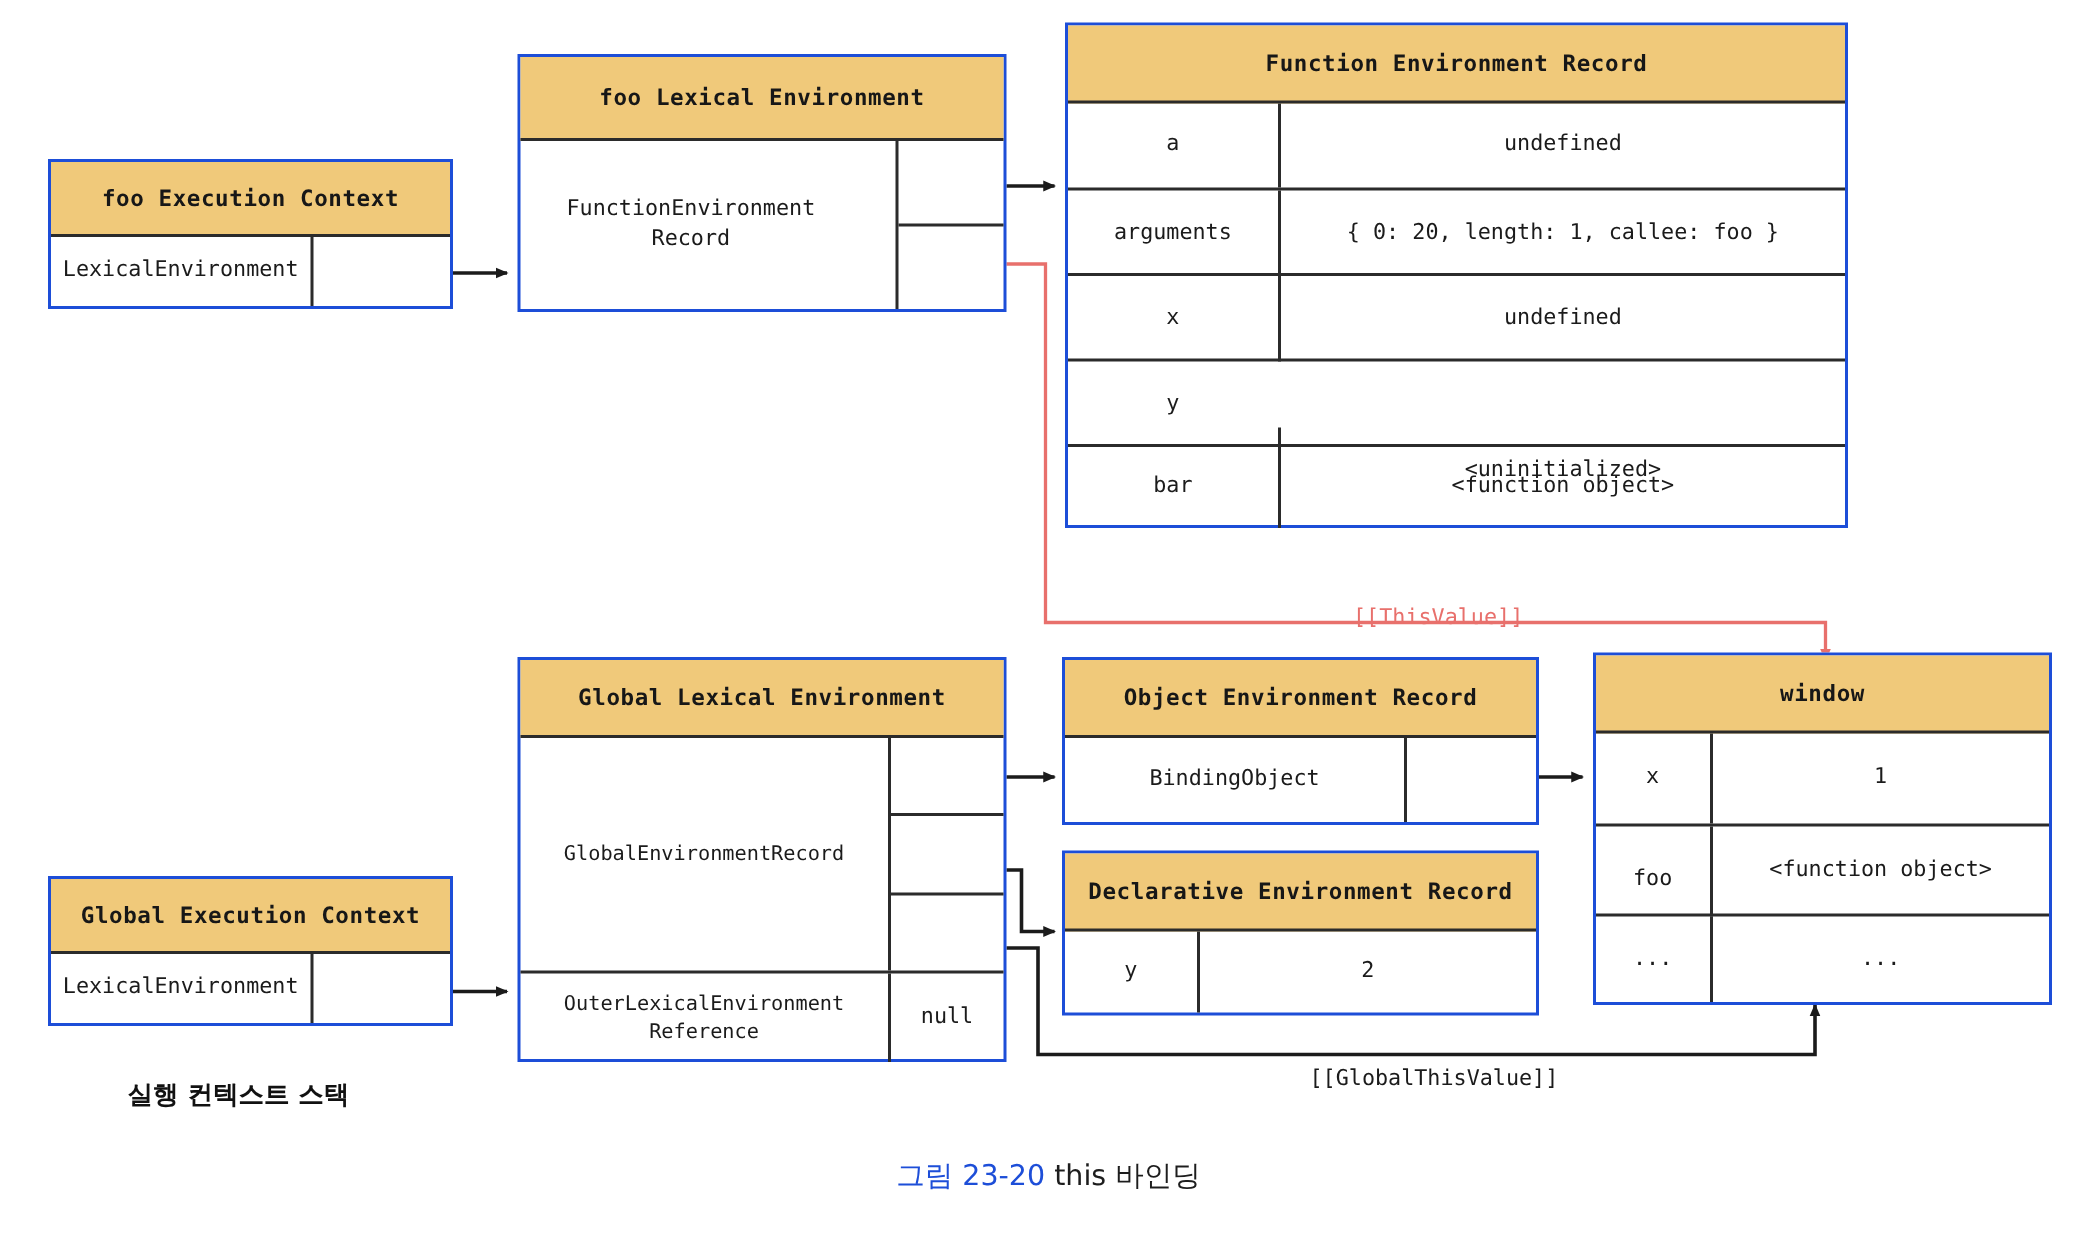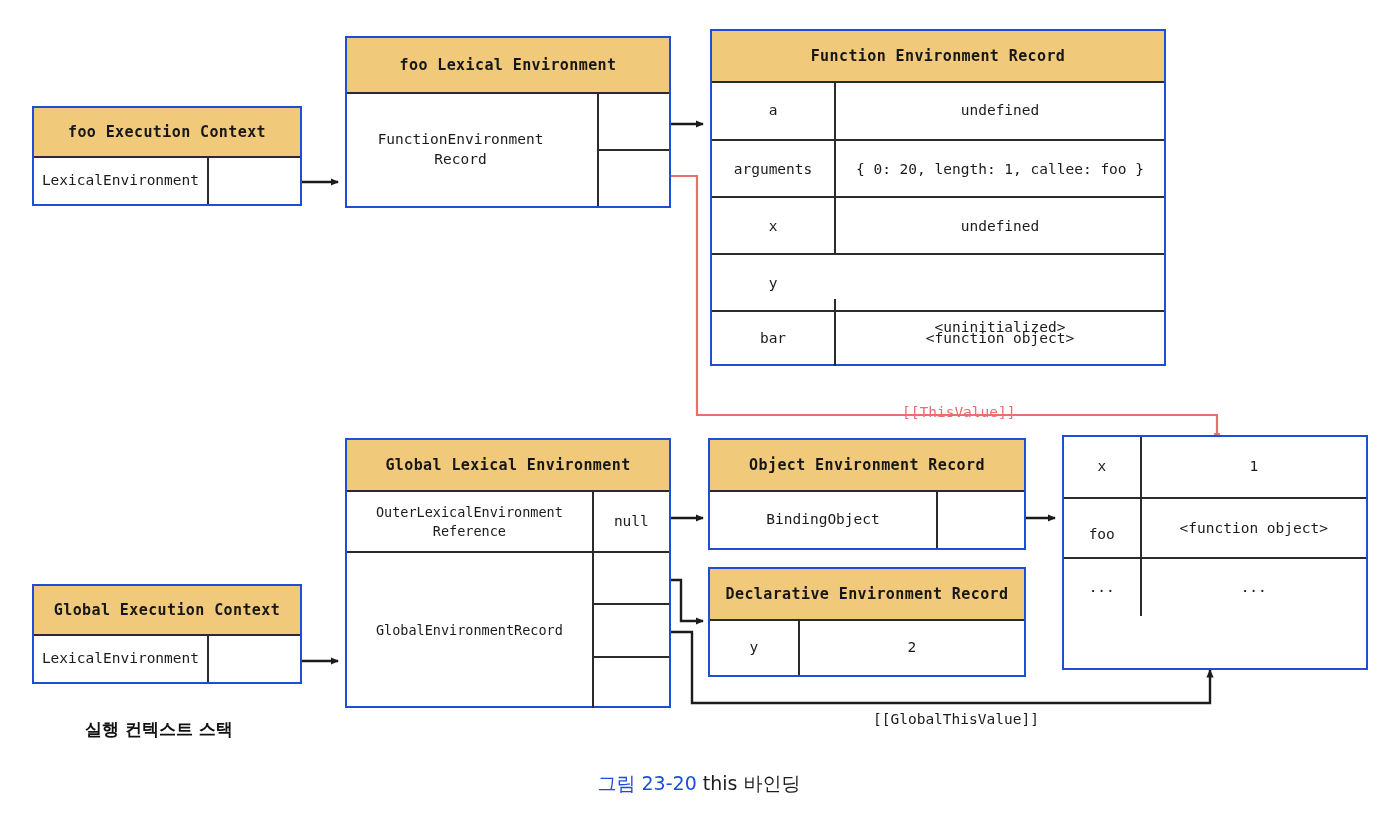--- a/index.html
+++ b/index.html
@@ -165,21 +165,21 @@
   <div class="row" style="height:112px;gap:23px;">
     <div class="cell" style="width:76%; height:112px;">FunctionEnvironment
 Record</div>
     <div class="stack-col" style="width:24%; height:112px;">
       <div class="slot"></div>
       <div class="slot"></div>
     </div>
   </div>
 </div>
 
-<div class="box" style="left:710px; top:29px; width:456px; height:337px;">
+<div class="box" style="left:710px; top:15px; width:522px; height:337px;">
   <div class="hdr" style="height:52px;">Function Environment Record</div>
 
   <div class="row" style="height:56px;">
     <div class="cell" style="width:27%; height:56px;">a</div>
     <div class="cell divider" style="width:73%; height:56px;">undefined</div>
   </div>
   <div class="row" style="height:57px;">
     <div class="cell" style="width:27%; height:57px;">arguments</div>
     <div class="cell divider" style="width:73%; height:57px;">{ 0: 20, length: 1, callee: foo }</div>
   </div>
@@ -204,52 +204,53 @@
 <div class="box" style="left:32px; top:584px; width:270px; height:100px;">
   <div class="hdr" style="height:50px;">Global Execution Context</div>
   <div class="row" style="height:46px;">
     <div class="cell" style="width:65%; height:46px;">LexicalEnvironment</div>
     <div class="cell divider" style="width:35%; height:46px;"></div>
   </div>
 </div>
 
 <div class="box" style="left:345px; top:438px; width:326px; height:270px;">
   <div class="hdr" style="height:52px;">Global Lexical Environment</div>
+  <div class="row" style="height:155px;">
+    <div class="cell" style="width:76%; height:155px; font-size:13.5px;">GlobalEnvironmentRecord</div>
+    <div class="stack-col" style="width:24%; height:155px;">
+      <div class="slot"></div>
+      <div class="slot"></div>
+      <div class="slot"></div>
+    </div>
+  </div>
   <div class="row" style="height:59px;">
     <div class="cell" style="width:76%; height:59px; font-size:13.5px;">OuterLexicalEnvironment
 Reference</div>
     <div class="cell divider" style="width:24%; height:59px;">null</div>
-  </div>
-  <div class="row" style="height:155px;">
-    <div class="cell" style="width:76%; height:155px; font-size:13.5px;">GlobalEnvironmentRecord</div>
-    <div class="stack-col" style="width:24%; height:155px;">
-      <div class="slot"></div>
-      <div class="slot"></div>
-      <div class="slot"></div>
-    </div>
   </div>
 </div>
 
 <div class="box" style="left:708px; top:438px; width:318px; height:112px;">
   <div class="hdr" style="height:52px;">Object Environment Record</div>
   <div class="row" style="height:56px;">
     <div class="cell" style="width:72%; height:56px;">BindingObject</div>
     <div class="cell divider" style="width:28%; height:56px;"></div>
   </div>
 </div>
 
 <div class="box" style="left:708px; top:567px; width:318px; height:110px;">
   <div class="hdr" style="height:52px;">Declarative Environment Record</div>
   <div class="row" style="height:54px;">
     <div class="cell" style="width:28%; height:54px;">y</div>
     <div class="cell divider" style="width:72%; height:54px;">2</div>
   </div>
 </div>
 
 <div class="box" style="left:1062px; top:435px; width:306px; height:235px;">
+  <div class="hdr" style="height:52px;">window</div>
   <div class="row" style="height:60px;">
     <div class="cell" style="width:25%; height:60px;">x</div>
     <div class="cell divider" style="width:75%; height:60px;">1</div>
   </div>
   <div class="row" style="height:60px;">
     <div class="cell" style="width:25%; height:72px;">foo</div>
     <div class="cell divider" style="width:75%; height:60px;">&lt;function object&gt;</div>
   </div>
   <div class="row" style="height:57px;">
     <div class="cell" style="width:25%; height:57px;">...</div>

